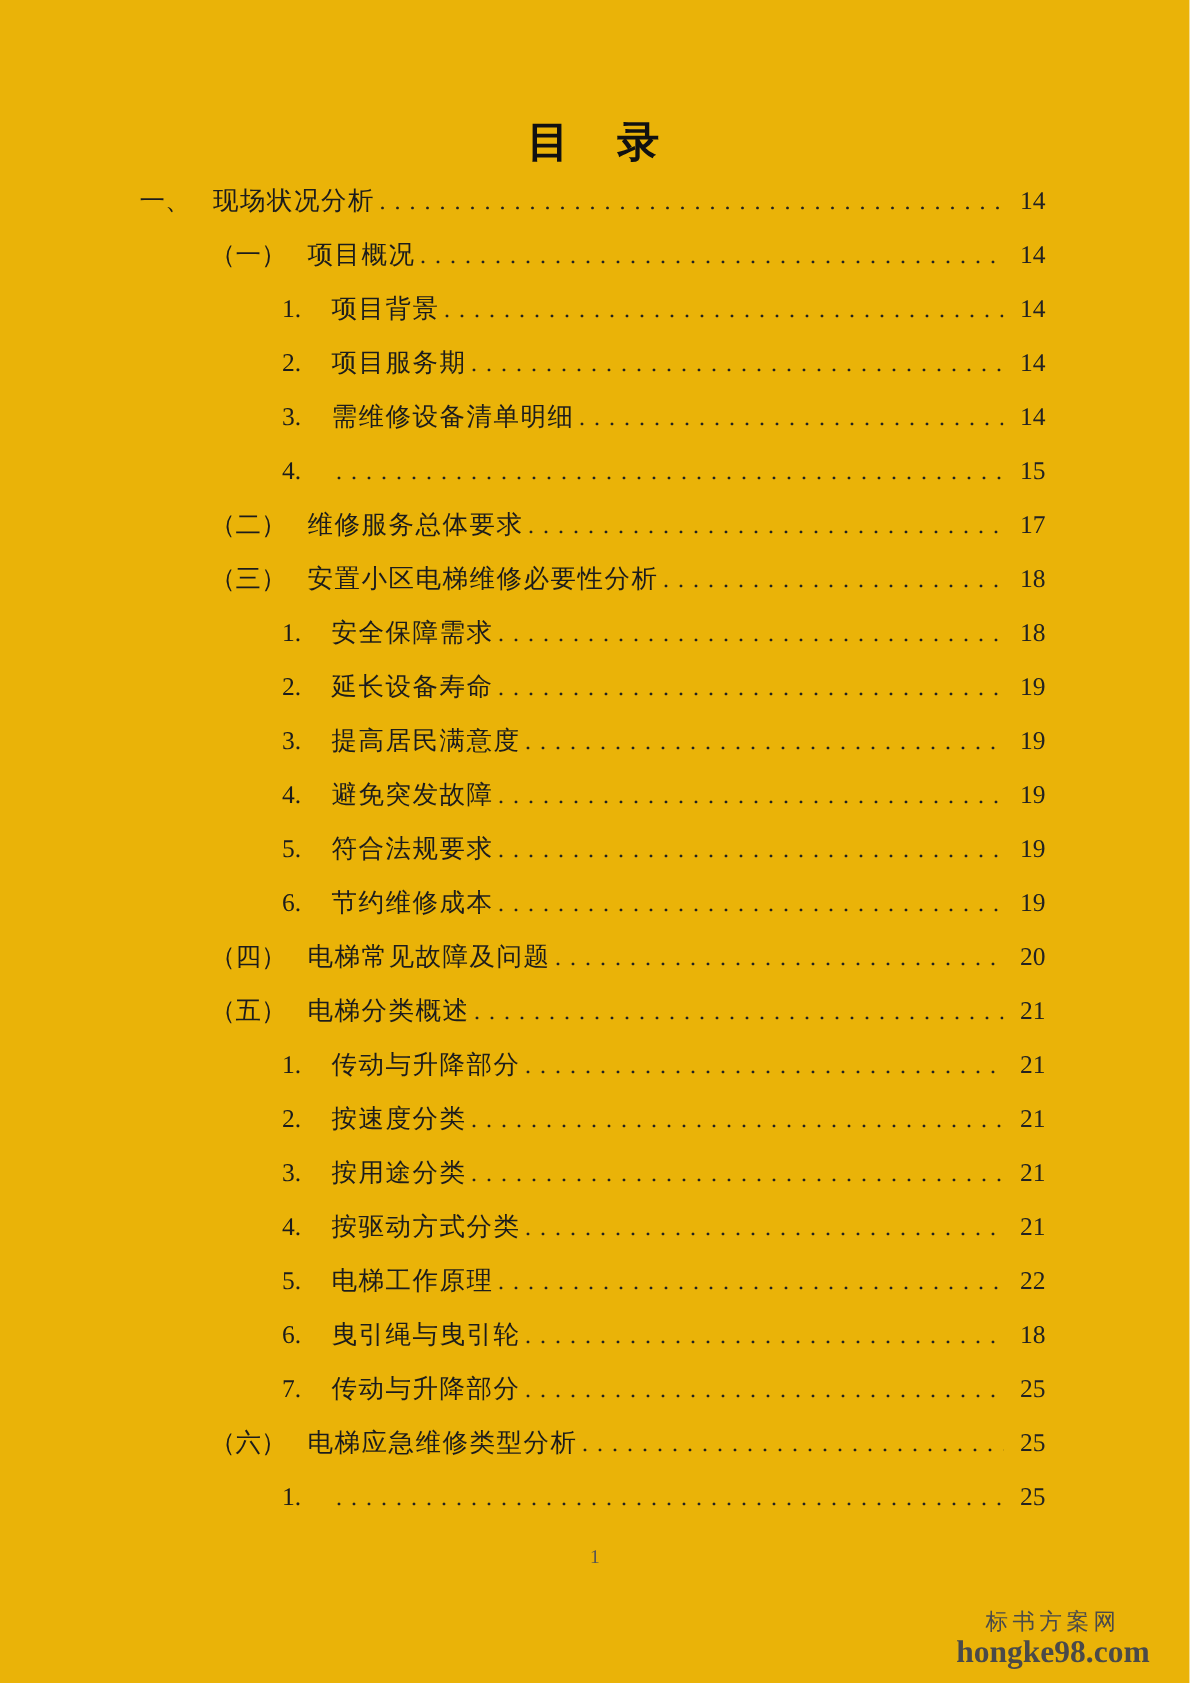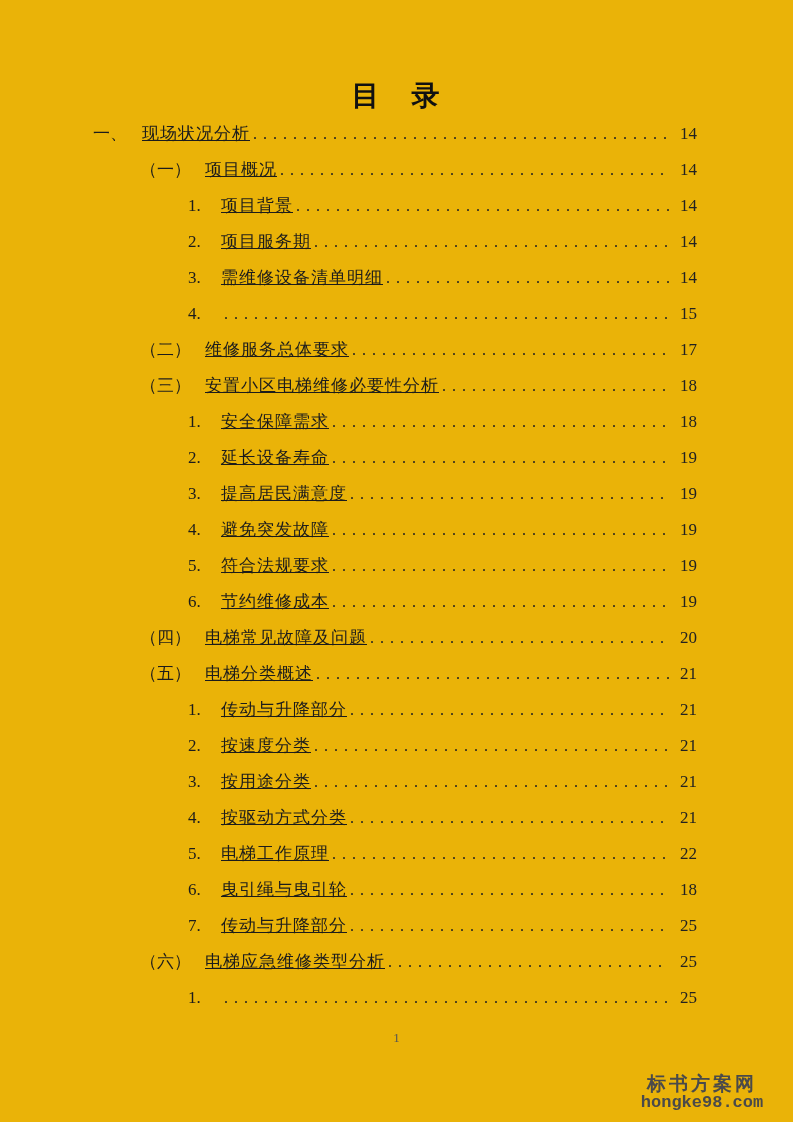--- a/index.html
+++ b/index.html
@@ -38,21 +38,20 @@
     padding-right: 96px;
     white-space: nowrap;
   }
   .toc-row .num {
     flex: 0 0 auto;
     display: inline-block;
   }
   .toc-row .label {
     flex: 0 0 auto;
     letter-spacing: 1px;
-    text-decoration: underline;
   }
   .lv1 { padding-left: 93px; }
   .lv1 .num { width: 49px; }
   .lv2 { padding-left: 140px; }
   .lv2 .num { width: 65px; }
   .lv3 { padding-left: 188px; }
   .lv3 .num { width: 33px; }
   .dots {
     flex: 1 1 auto;
     overflow: hidden;
@@ -85,27 +84,27 @@
     position: absolute;
     right: 16px;
     bottom: 10px;
     width: 150px;
     text-align: center;
     color: #4a4a4a;
     line-height: 1.05;
   }
   .site-watermark .wm-name {
     font-family: "DejaVu Sans", "Liberation Sans", sans-serif;
-    font-size: 19px;
-    font-weight: 700;
+    font-size: 15px;
+    font-weight: 400;
     letter-spacing: 3px;
   }
   .site-watermark .wm-url {
-    font-family: Liberation Mono, monospace;
-    font-size: 17px;
+    font-family: Liberation Serif, serif;
+    font-size: 21px;
     font-weight: 700;
     letter-spacing: 0px;
   }
 </style>
 </head>
 <body>
 
 <div class="page">
 
   <h1 class="doc-title">目　录</h1>

